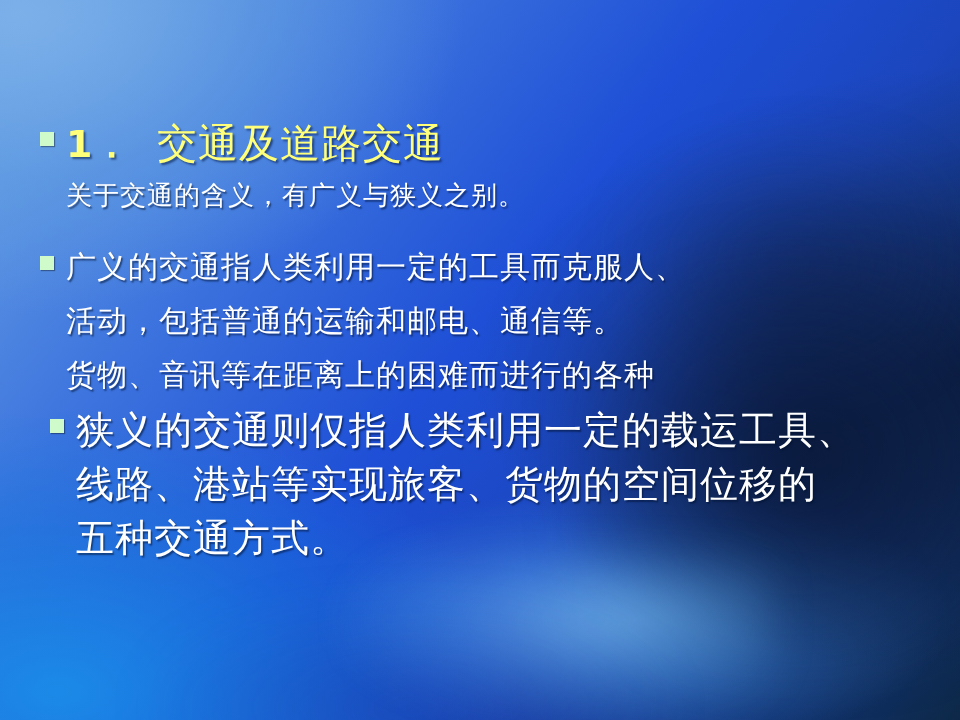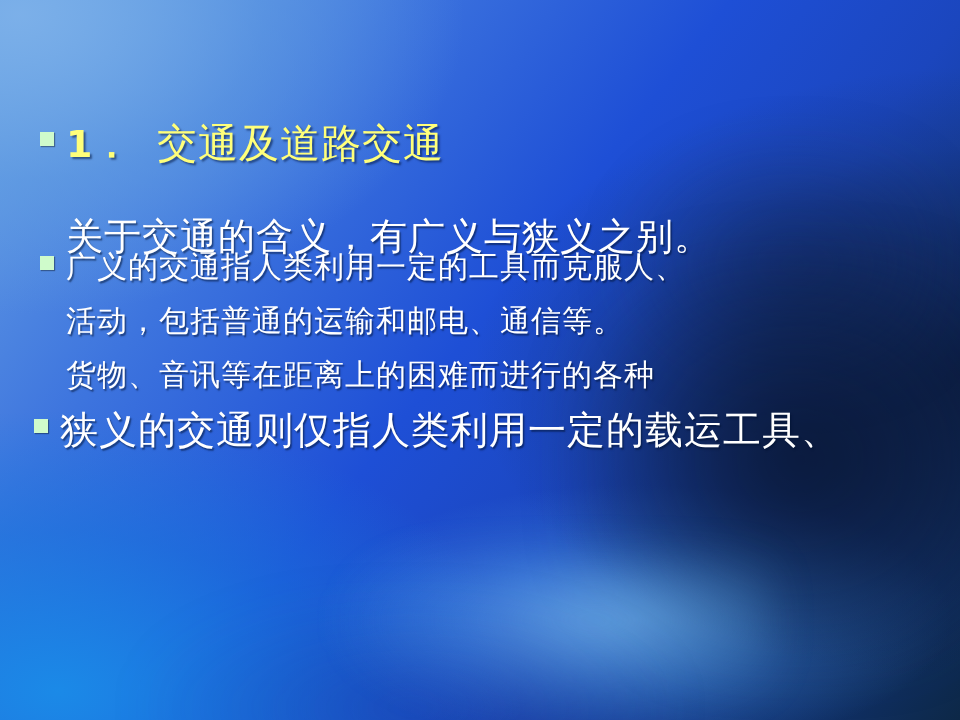--- a/index.html
+++ b/index.html
@@ -134,37 +134,36 @@
     font-family: "DejaVu Sans", "Liberation Sans", sans-serif;
     font-weight: bold;
     font-size: 38px;
     letter-spacing: 0px;
   }
   #title-text {
     font-size: 40px;
     letter-spacing: 1px;
   }
   #title-sub {
-    font-size: 37px;
+    font-size: 26px;
     line-height: 52px;
     letter-spacing: 1px;
-    margin-top: 42px;
   }
 
   
   #bullet-2 { left: 40px; top: 240px; width: 900px; }
   #bullet-2 .bullet-marker { margin-top: 16px; margin-right: 12px; }
   #bullet-2 .line {
     font-size: 30px;
     line-height: 54px;
     letter-spacing: 1px;
   }
 
   
-  #bullet-3 { left: 34px; top: 403px; width: 900px; font-family: Liberation Serif, serif; }
+  #bullet-3 { left: 50px; top: 403px; width: 900px; font-family: Liberation Serif, serif; }
   #bullet-3 .bullet-marker { margin-top: 16px; margin-right: 12px; }
   #bullet-3 .line {
     font-size: 38px;
     line-height: 54px;
     letter-spacing: 1px;
   }
 </style>
 </head>
 <body>
 
@@ -193,17 +192,19 @@
         <div class="line">广义的交通指人类利用一定的工具而克服人、</div>
         <div class="line">活动，包括普通的运输和邮电、通信等。</div>
         <div class="line">货物、音讯等在距离上的困难而进行的各种</div>
       </div>
     </div>
 
     <div class="bullet-block" id="bullet-3">
       <span class="bullet-marker"></span>
       <div class="bullet-body">
         <div class="line">狭义的交通则仅指人类利用一定的载运工具、</div>
+        <div class="line">线路、港站等实现旅客、货物的空间位移的</div>
+        <div class="line">五种交通方式。</div>
       </div>
     </div>
 
   </div>
 </div>
 
 </body></html>

